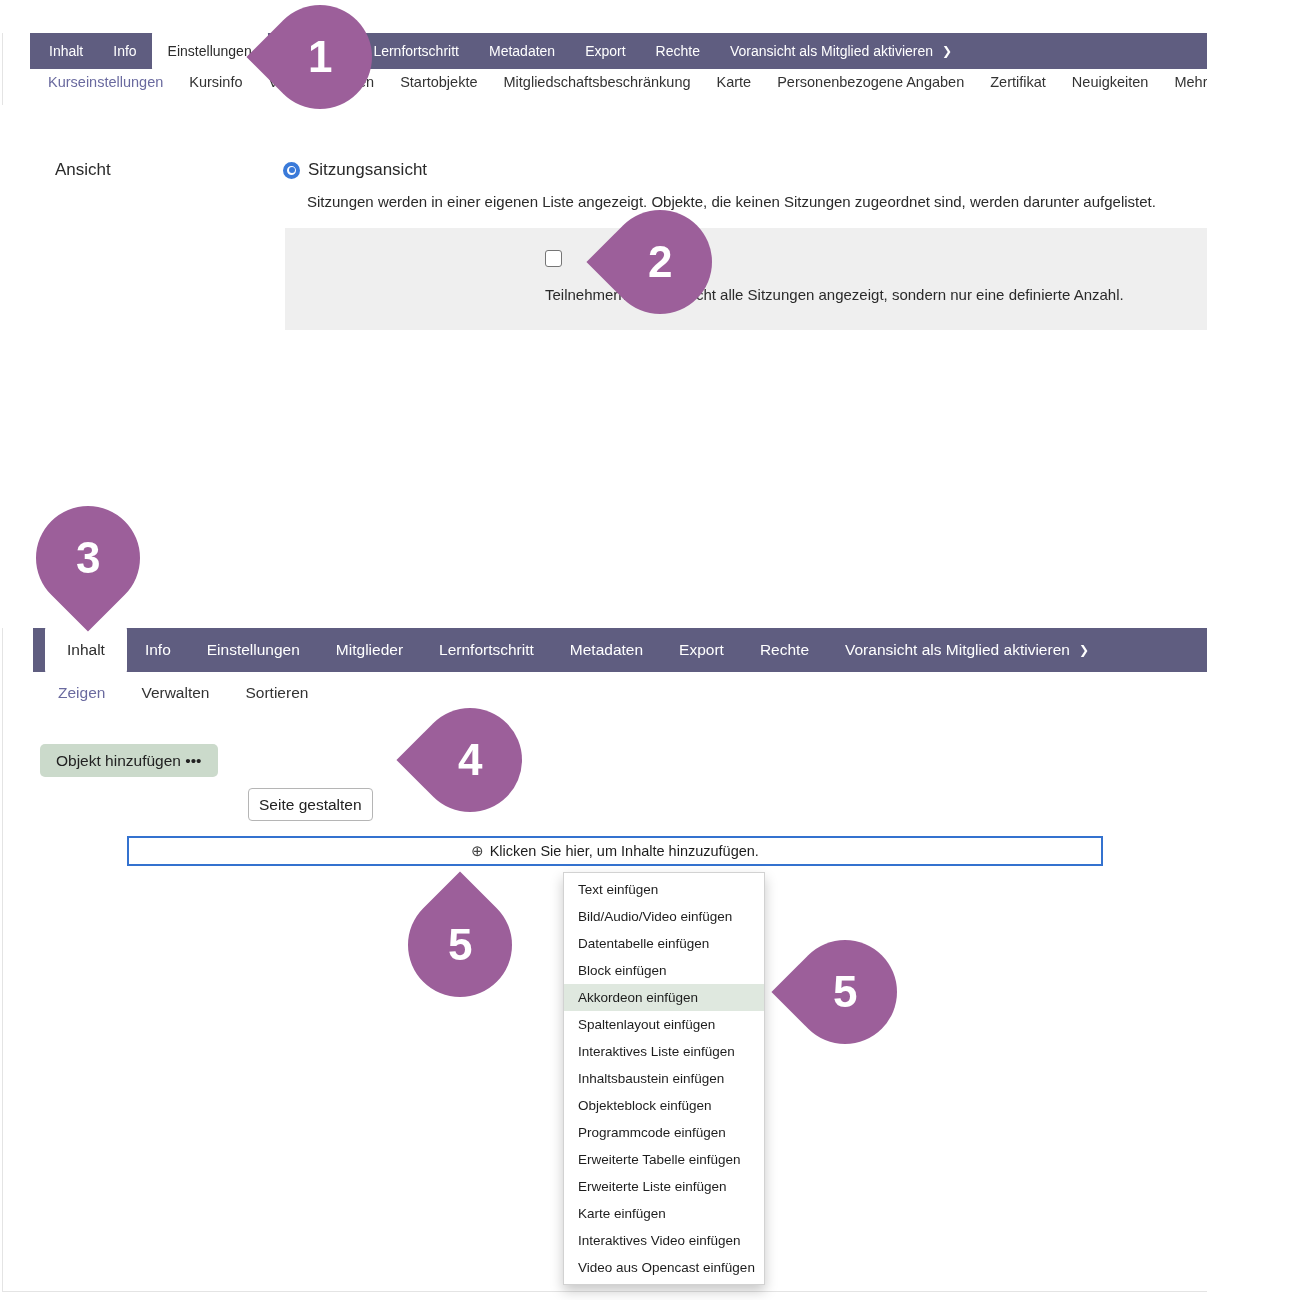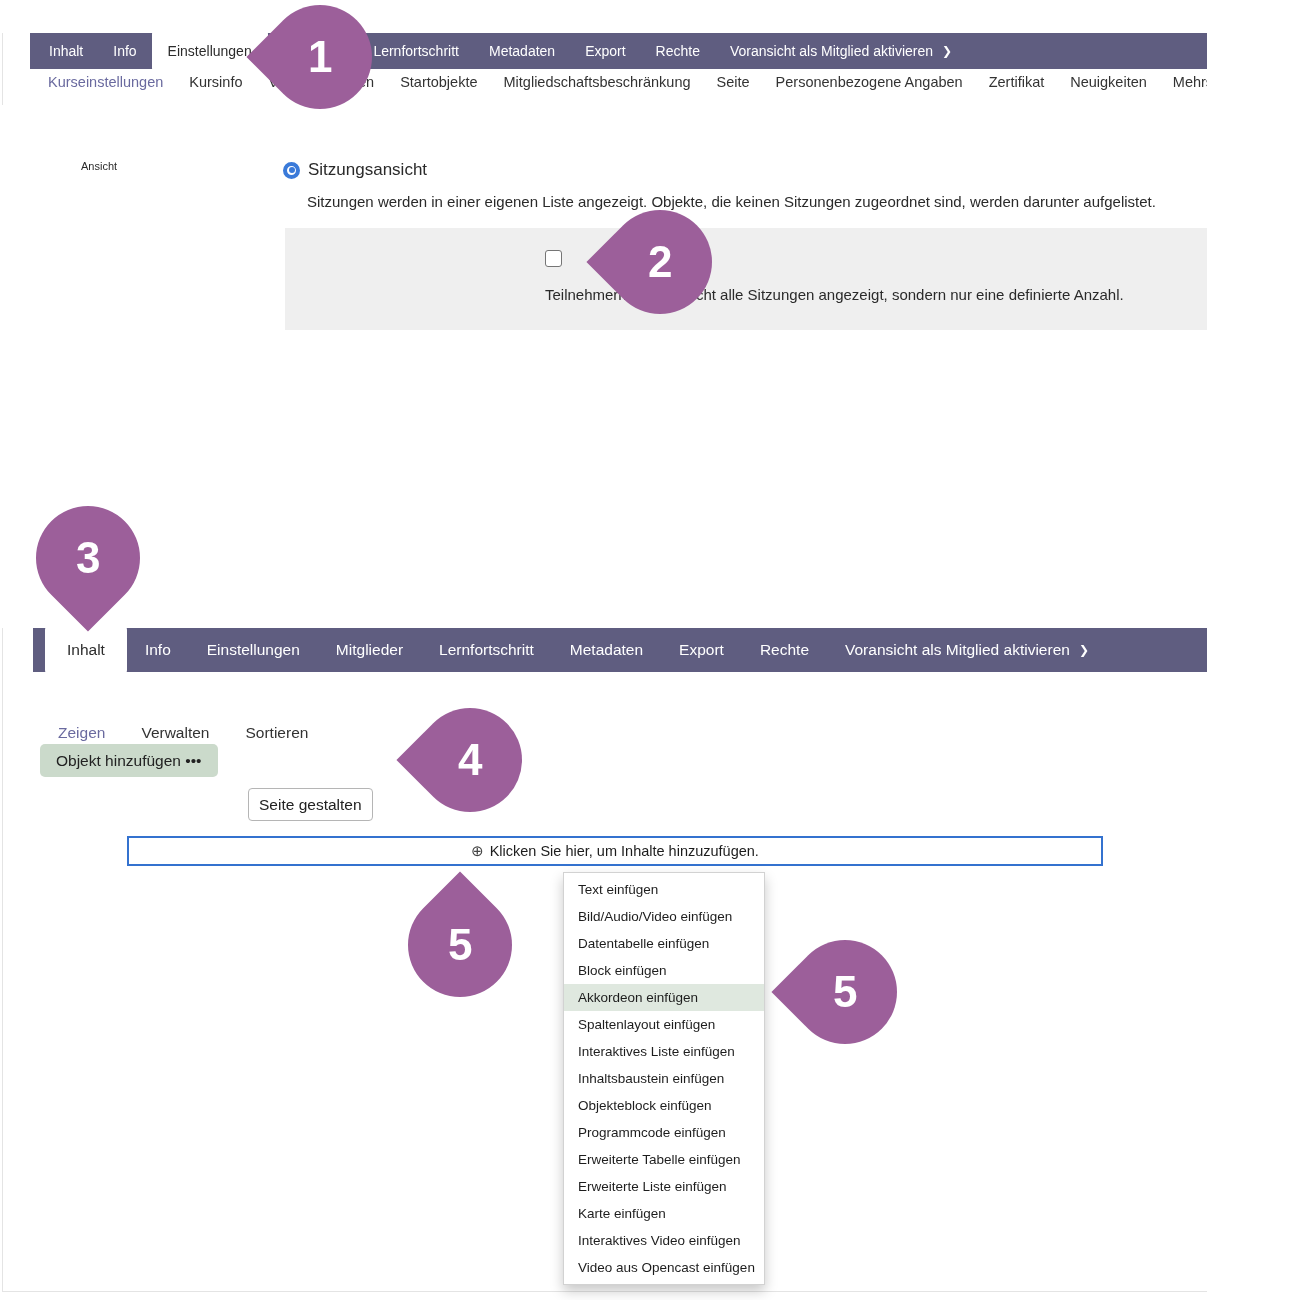--- a/index.html
+++ b/index.html
@@ -14,26 +14,26 @@
   .tab { color:#fff; padding:0 15px; height:100%; display:flex; align-items:center; white-space:nowrap; cursor:pointer; }
   .nav2 .tab { padding:0 18px; }
   .tab.active { background:#fff; color:#2c2c2c; border-radius:4px; }
   .nav1 .tab.active { height:42px; padding:0 16px; }
   .nav2 .tab.active { height:48px; padding:0 22px; }
   .tab .chev { margin-left:9px; font-size:12px; }
 
   
   .subnav { position:absolute; display:flex; white-space:nowrap; }
   .subnav1 { left:48px; top:74px; gap:26px; font-size:14.5px; }
-  .subnav2 { left:58px; top:684px; gap:36px; font-size:15.5px;margin-top:40px; }
+  .subnav2 { left:58px; top:684px; gap:36px; font-size:15.5px; }
   .sublink { color:#333; cursor:pointer; }
   .sublink.current { color:#6a6a9f; }
 
   
-  .form-label { position:absolute; left:55px; top:160px; font-size:11px; color:#2a2a2a;margin-left:26px; }
+  .form-label { position:absolute; left:55px; top:160px; font-size:17px; color:#2a2a2a; }
   .radio-row { position:absolute; left:283px; top:160px; display:flex; align-items:center; gap:8px; }
   .radio { width:17px; height:17px; border:4px solid #3a7ad9; border-radius:50%; background:#fff; position:relative; flex:0 0 auto; }
   .radio::after { content:""; position:absolute; inset:1.5px; background:#3a7ad9; border-radius:50%; }
   .radio-label { font-size:17px; color:#2a2a2a; }
   .radio-desc { position:absolute; left:307px; top:193px; font-size:15px; color:#2a2a2a; }
   .graybox { position:absolute; left:285px; top:228px; width:967px; height:102px; background:#efefef; }
   .graybox .box-label { position:absolute; left:18px; top:14px; width:178px; font-size:17px; line-height:1.45; color:#2a2a2a; }
   .checkbox { position:absolute; left:260px; top:22px; width:17px; height:17px; background:#fff; border:1.5px solid #757575; border-radius:3px; cursor:pointer; }
   .graybox .box-desc { position:absolute; left:260px; top:58px; font-size:15px; color:#2a2a2a; white-space:nowrap; }
 
@@ -87,21 +87,21 @@
       <span class="chev">❯</span>
     </div>
   </nav>
 
   <div class="subnav subnav1">
     <span class="sublink current">Kurseinstellungen</span>
     <span class="sublink">Kursinfo</span>
     <span class="sublink">Vorbedingungen</span>
     <span class="sublink">Startobjekte</span>
     <span class="sublink">Mitgliedschaftsbeschränkung</span>
-    <span class="sublink">Seite</span>
+    <span class="sublink">Karte</span>
     <span class="sublink">Personenbezogene Angaben</span>
     <span class="sublink">Zertifikat</span>
     <span class="sublink">Neuigkeiten</span>
     <span class="sublink">Mehrsprachigkeit</span>
   </div>
 
   <div class="form-label">Ansicht</div>
 
   <div class="radio-row">
     <span class="radio"></span>

